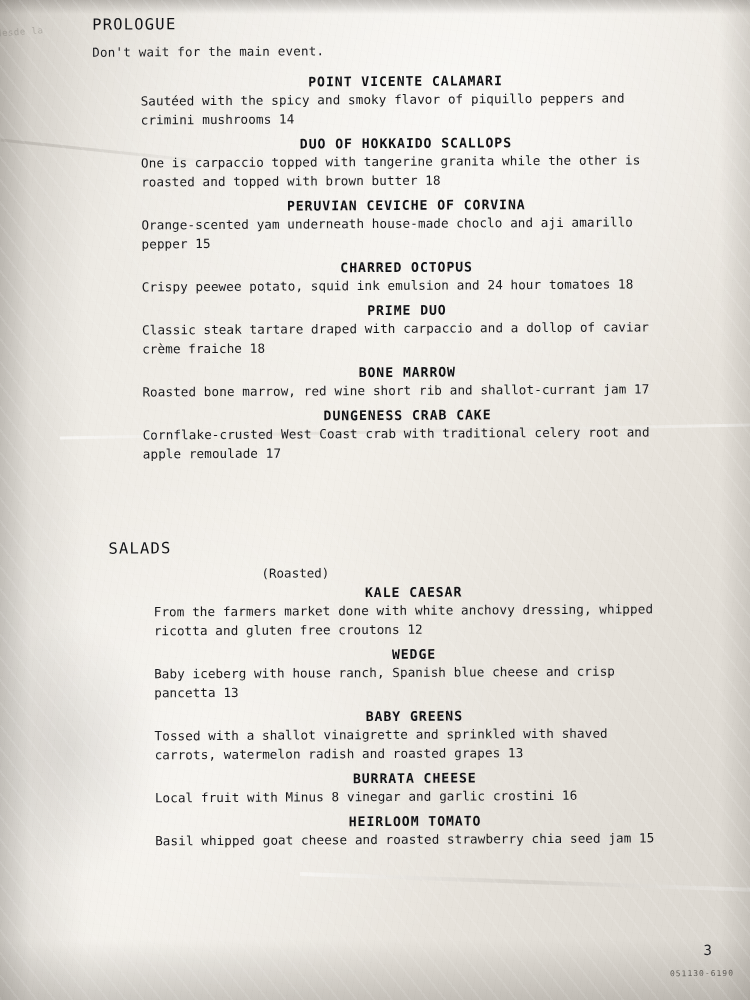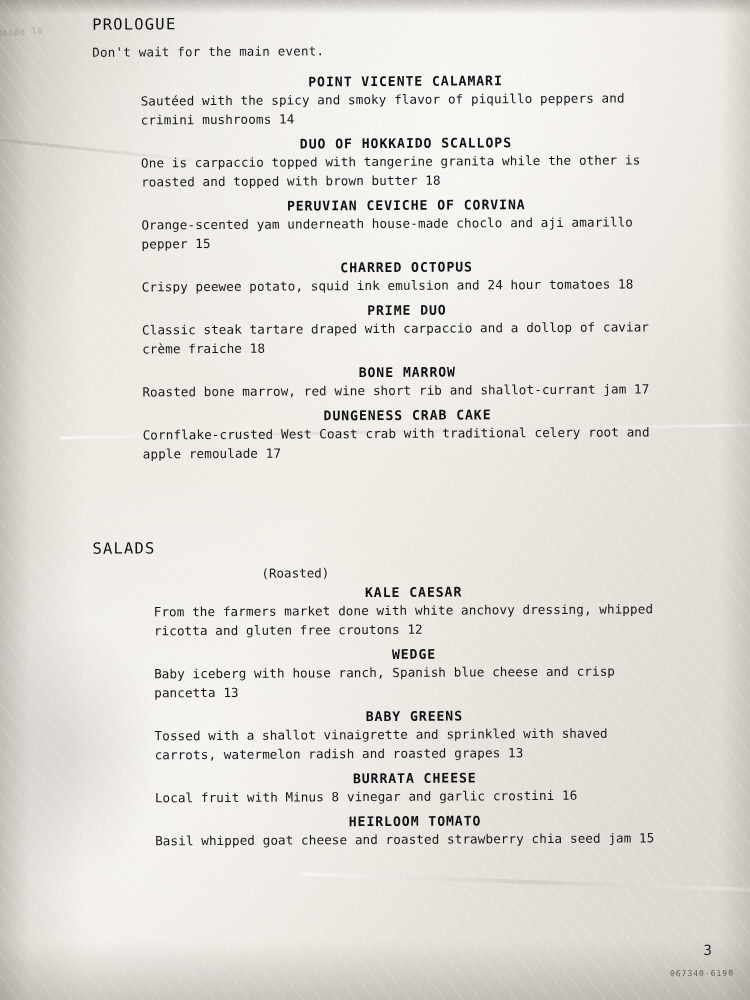--- a/index.html
+++ b/index.html
@@ -185,21 +185,21 @@
       <div class="item">
         <div class="item-name">BONE MARROW</div>
         <div class="item-desc">Roasted bone marrow, red wine short rib and shallot-currant jam 17</div>
       </div>
       <div class="item">
         <div class="item-name">DUNGENESS CRAB CAKE</div>
         <div class="item-desc">Cornflake-crusted West Coast crab with traditional celery root and apple remoulade 17</div>
       </div>
     </div>
 
-    <div class="section-title" style="left:89px; top:538px;text-align:right;">SALADS</div>
+    <div class="section-title" style="left:105px; top:538px;text-align:right;">SALADS</div>
     <div class="ensemble" style="left:258px; top:565px;">(Roasted)</div>
 
     <div class="items salads-items" style="top:585px;">
       <div class="item">
         <div class="item-name">KALE CAESAR</div>
         <div class="item-desc">From the farmers market done with white anchovy dressing, whipped ricotta and gluten free croutons 12</div>
       </div>
       <div class="item">
         <div class="item-name">WEDGE</div>
         <div class="item-desc">Baby iceberg with house ranch, Spanish blue cheese and crisp pancetta 13</div>
@@ -212,15 +212,15 @@
         <div class="item-name">BURRATA CHEESE</div>
         <div class="item-desc">Local fruit with Minus 8 vinegar and garlic crostini 16</div>
       </div>
       <div class="item">
         <div class="item-name">HEIRLOOM TOMATO</div>
         <div class="item-desc">Basil whipped goat cheese and roasted strawberry chia seed jam 15</div>
       </div>
     </div>
 
     <div class="page-number">3</div>
-    <div class="doc-code">067340-6190</div>
+    <div class="doc-code">051130-6190</div>
   </div>
 </div>
 
 </body></html>

